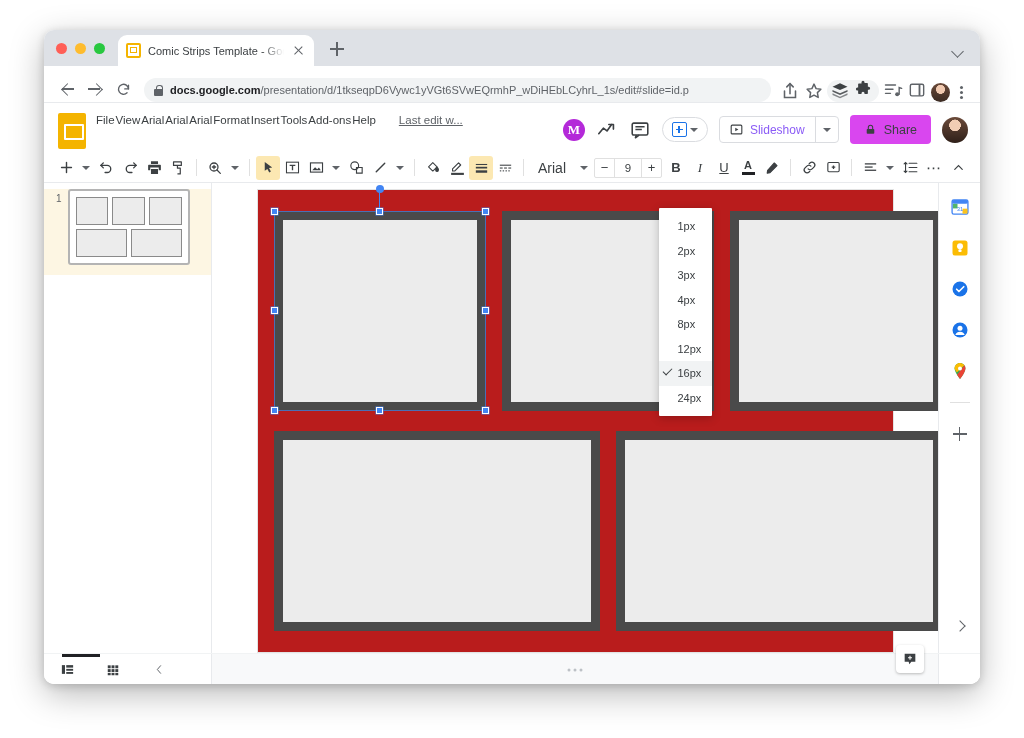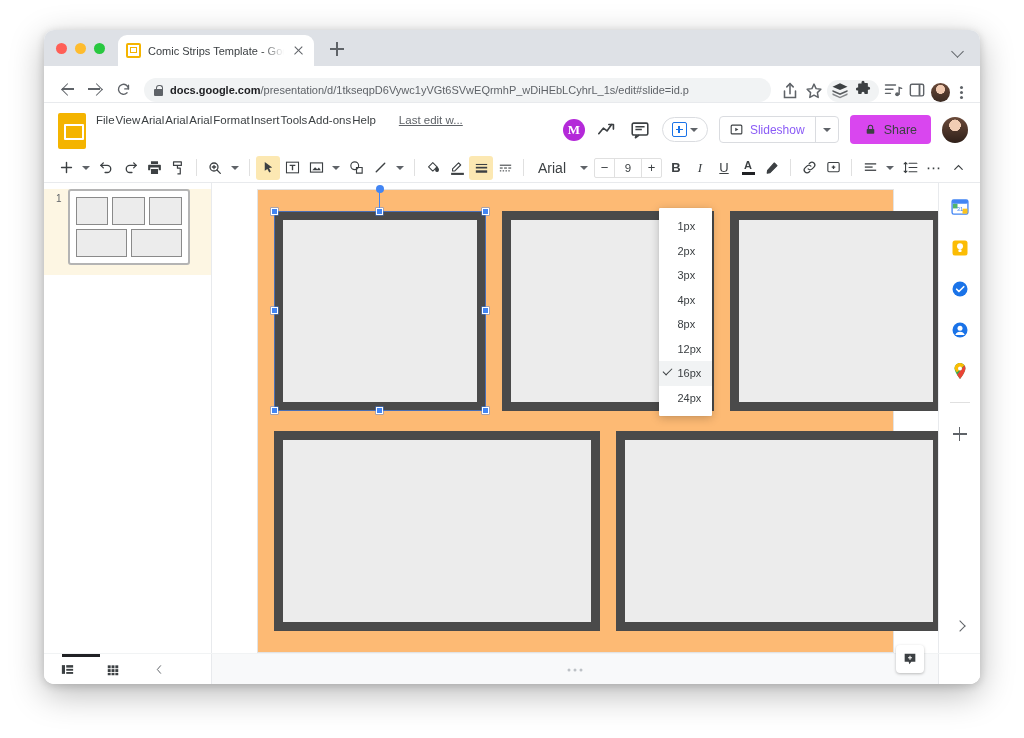--- a/index.html
+++ b/index.html
@@ -330,21 +330,21 @@
   .thumb-cell { flex: 1; background: #ececec; border: 1.5px solid #8a8a8a; }
 
   #canvas-area {
     flex: 1; background: #ffffff; position: relative;
     display: flex; align-items: flex-start; justify-content: center;
     padding-top: 6px;
     min-width: 0;
   }
   #slide-canvas {
     width: 637px; height: 464px;
-    background: #fdba74;
+    background: #b91c1c;
     border: 1px solid #e3e3e3;
     position: relative;
   }
   .panel-box {
     position: absolute;
     background: #ececec;
     border: 9px solid #4a4a4a;
   }
   #panel-1 { left: 16px;  top: 21px;  width: 212px; height: 200px; }
   #panel-2 { left: 244px; top: 21px;  width: 212px; height: 200px; }

